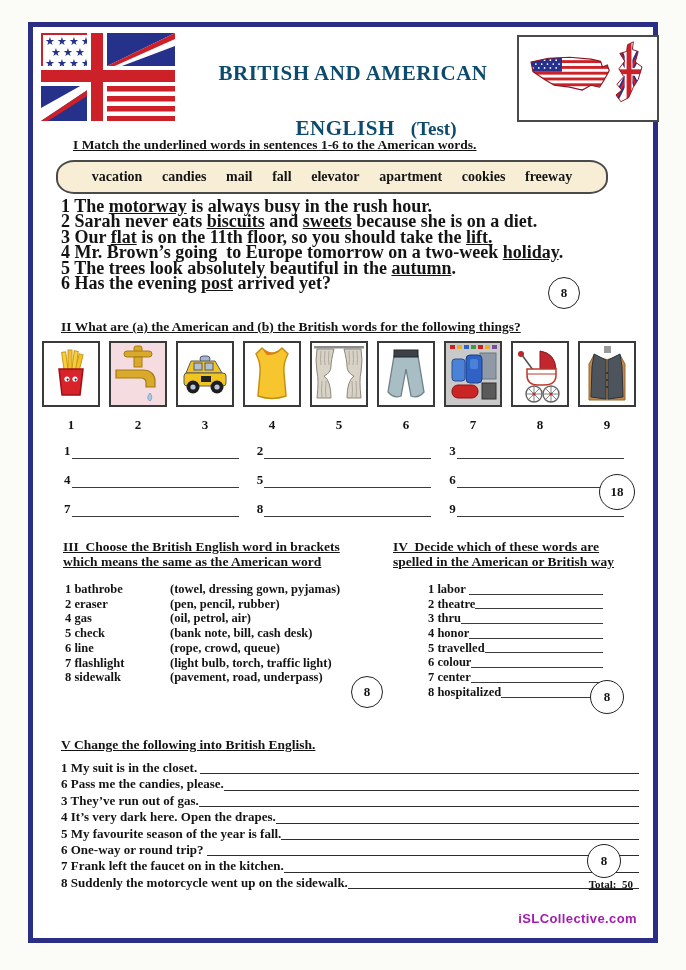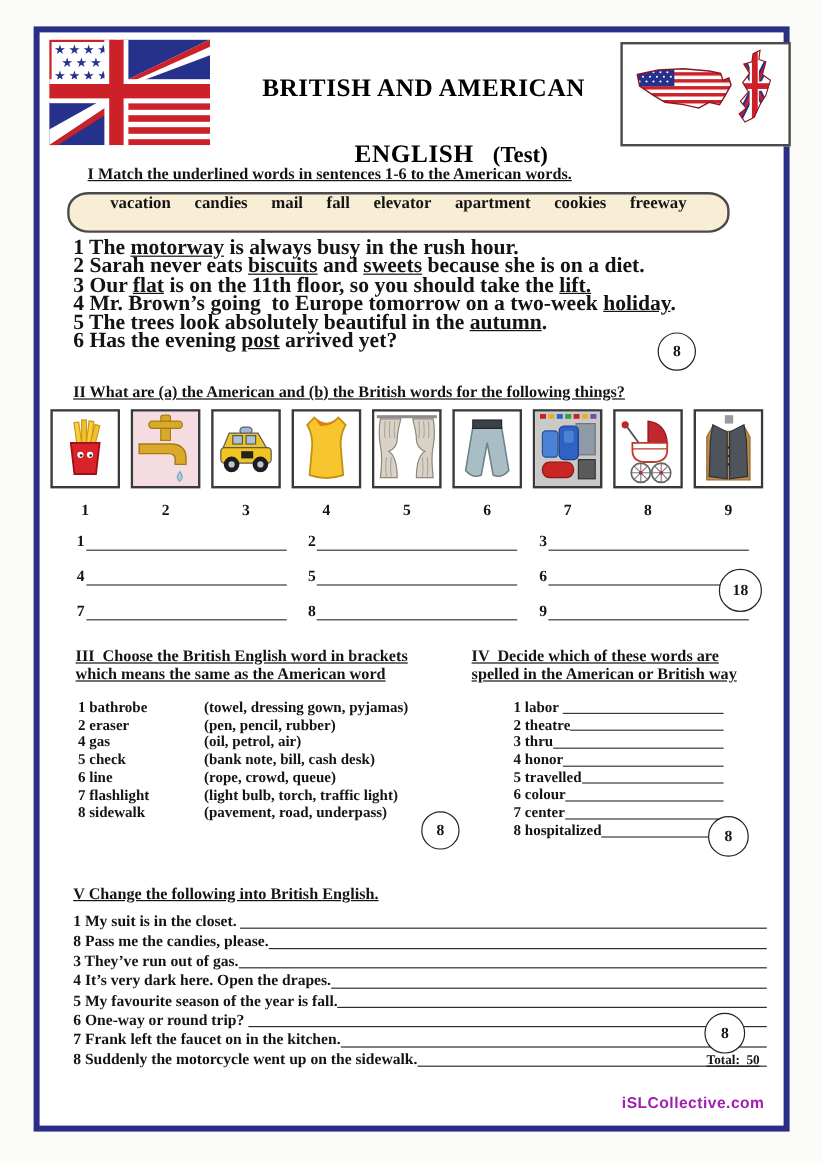--- a/index.html
+++ b/index.html
@@ -5,34 +5,34 @@
   html,body{margin:0;padding:0;}
   body{background:#f3f3ef;}
   .page{position:relative;width:686px;height:970px;background:#fbfbf8;overflow:hidden;
         font-family:"Liberation Serif",serif;color:#141414;}
   .frame{position:absolute;left:28px;top:22px;width:620px;height:911px;
          border:5px solid #2a2f85;background:#fff;}
   
   .flag{position:absolute;left:8px;top:6px;width:134px;height:88px;}
   .flag svg{width:100%;height:100%;display:block;}
   .title-block{position:absolute;left:158px;top:34px;width:324px;text-align:center;
-               color:#000000;font-weight:bold;}
+               color:#0c4a6e;font-weight:bold;}
   .title-line1{font-size:21px;letter-spacing:.5px;white-space:pre;}
   .title-line2{font-size:21px;margin-top:5px;letter-spacing:.5px;white-space:pre;}
   .title-test{font-size:19px;margin-left:16px;letter-spacing:0;}
   .logo-box{position:absolute;left:484px;top:8px;width:142px;height:87px;
             border:2px solid #4a4a4a;background:#fff;box-sizing:border-box;}
   .logo-box svg{width:100%;height:100%;display:block;}
   
   .sec-heading{position:absolute;font-weight:bold;font-size:13.5px;
                text-decoration:underline;white-space:pre;}
   
   #h1{left:40px;top:110px;}
   .bank{position:absolute;left:23px;top:133px;width:552px;height:34px;background:#f8eed6;
-        border:2px solid #4a4a4a;border-radius:18px/15px;display:flex;align-items:flex-start;
+        border:2px solid #4a4a4a;border-radius:18px/15px;display:flex;align-items:center;
         justify-content:space-around;padding:0 24px;box-sizing:border-box;}
   .bank-word{font-weight:bold;font-size:14px;}
   #s1-sentences{position:absolute;left:28px;top:172px;}
   .s1-row{font-size:18px;font-weight:bold;line-height:15.4px;white-space:pre;}
   .s1-row u, .s1-row span{font-weight:bold;}
   
   .points-circle{position:absolute;border:1.4px solid #222;border-radius:50%;
                  display:flex;align-items:center;justify-content:center;
                  font-weight:bold;font-size:13px;background:#fff;z-index:3;}
   #c1{left:515px;top:250px;width:30px;height:30px;}
@@ -426,21 +426,21 @@
         <div class="s4-row"><span class="s4-word">5 travelled</span><span class="s4-line"></span></div>
         <div class="s4-row"><span class="s4-word">6 colour</span><span class="s4-line"></span></div>
         <div class="s4-row"><span class="s4-word">7 center</span><span class="s4-line"></span></div>
         <div class="s4-row"><span class="s4-word">8 hospitalized</span><span class="s4-line"></span></div>
       </div>
     <div class="points-circle" id="c4">8</div>
 
     <div class="sec-heading" id="h5">V Change the following into British English.</div>
     <div id="s5-items">
         <div class="v-row"><span class="v-text">1 My suit is in the closet. </span><span class="v-line"></span></div>
-        <div class="v-row"><span class="v-text">8 Pass me the candies, please.</span><span class="v-line"></span></div>
+        <div class="v-row"><span class="v-text">6 Pass me the candies, please.</span><span class="v-line"></span></div>
         <div class="v-row"><span class="v-text">3 They’ve run out of gas.</span><span class="v-line"></span></div>
         <div class="v-row"><span class="v-text">4 It’s very dark here. Open the drapes.</span><span class="v-line"></span></div>
         <div class="v-row"><span class="v-text">5 My favourite season of the year is fall.</span><span class="v-line"></span></div>
         <div class="v-row"><span class="v-text">6 One-way or round trip? </span><span class="v-line"></span></div>
         <div class="v-row"><span class="v-text">7 Frank left the faucet on in the kitchen.</span><span class="v-line"></span></div>
         <div class="v-row"><span class="v-text">8 Suddenly the motorcycle went up on the sidewalk.</span><span class="v-line"></span></div>
       </div>
     <div class="points-circle" id="c5">8</div>
     <div class="total">Total:  50</div>
 

